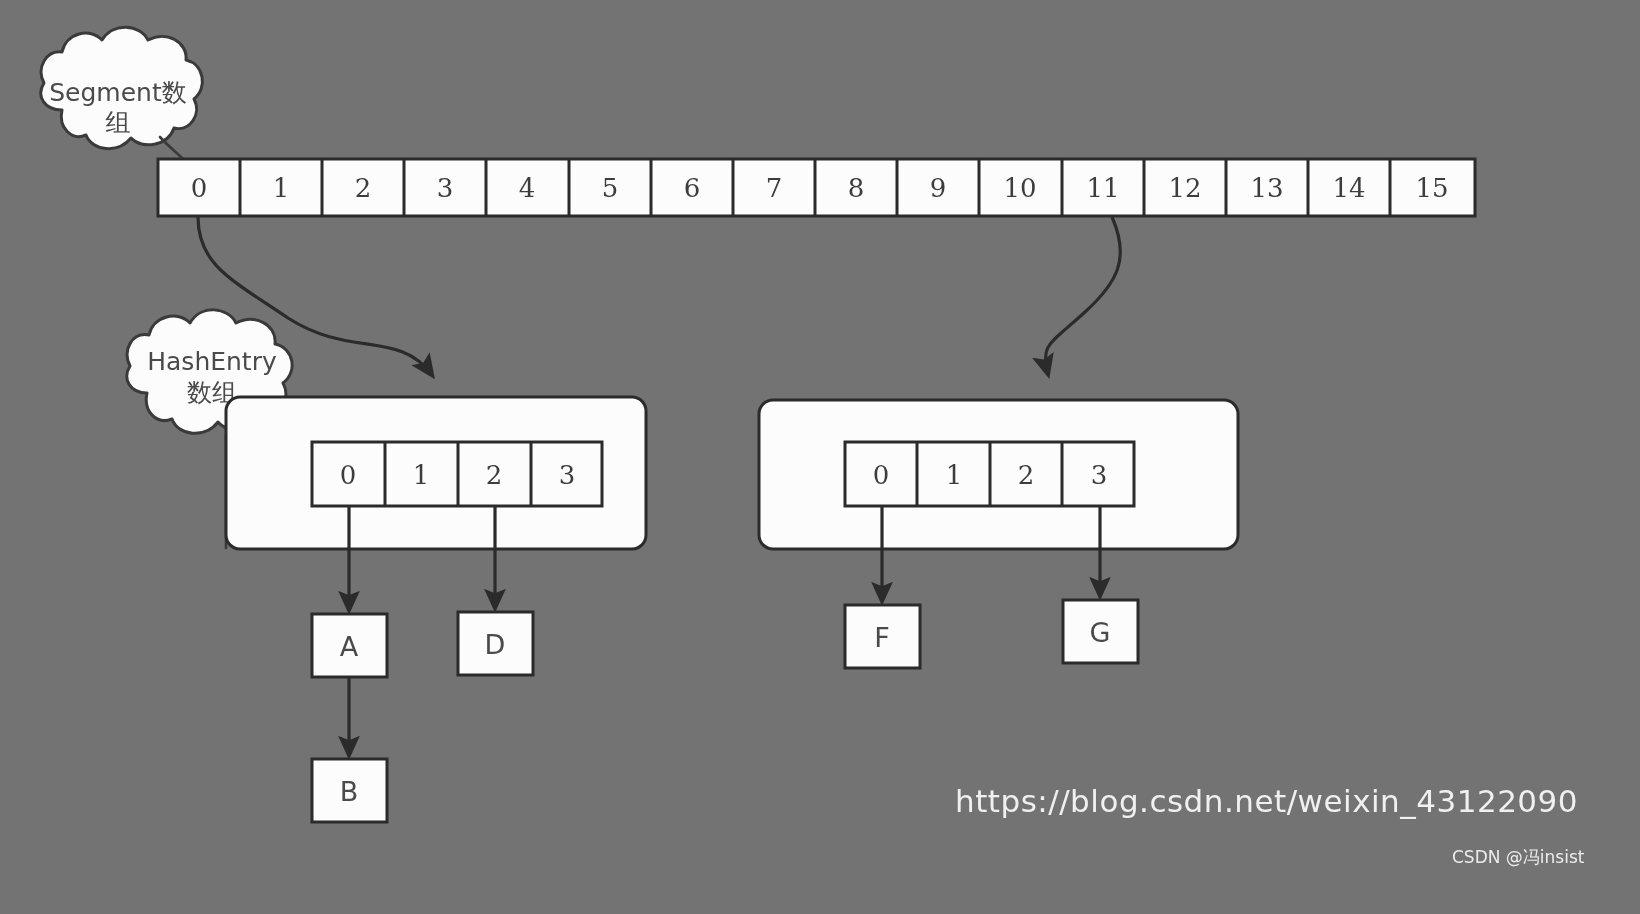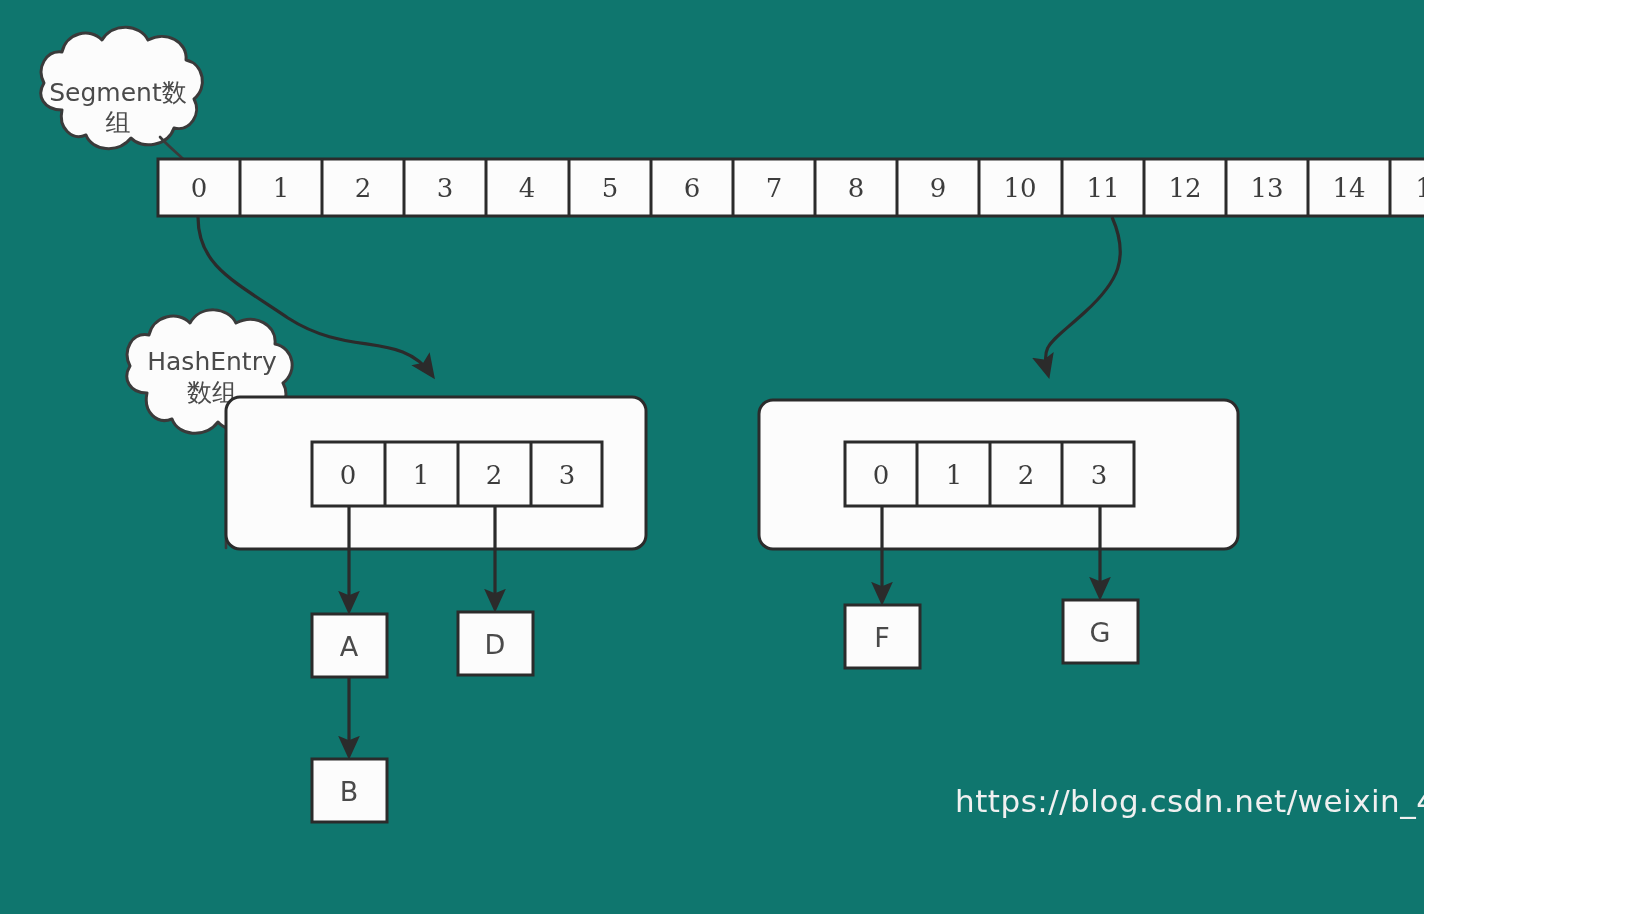--- a/index.html
+++ b/index.html
@@ -5,23 +5,23 @@
   html, body {
     margin: 0;
     padding: 0;
     background: #ffffff;
   }
   body {
     font-family: "DejaVu Sans", sans-serif;
   }
   #canvas {
     position: relative;
-    width: 1424px;
+    width: 1640px;
     height: 914px;
-    background: #0f766e;
+    background: #737373;
     overflow: hidden;
   }
   svg.diagram {
     position: absolute;
     top: 0;
     left: 0;
     width: 1640px;
     height: 914px;
   }
   .stroke {

